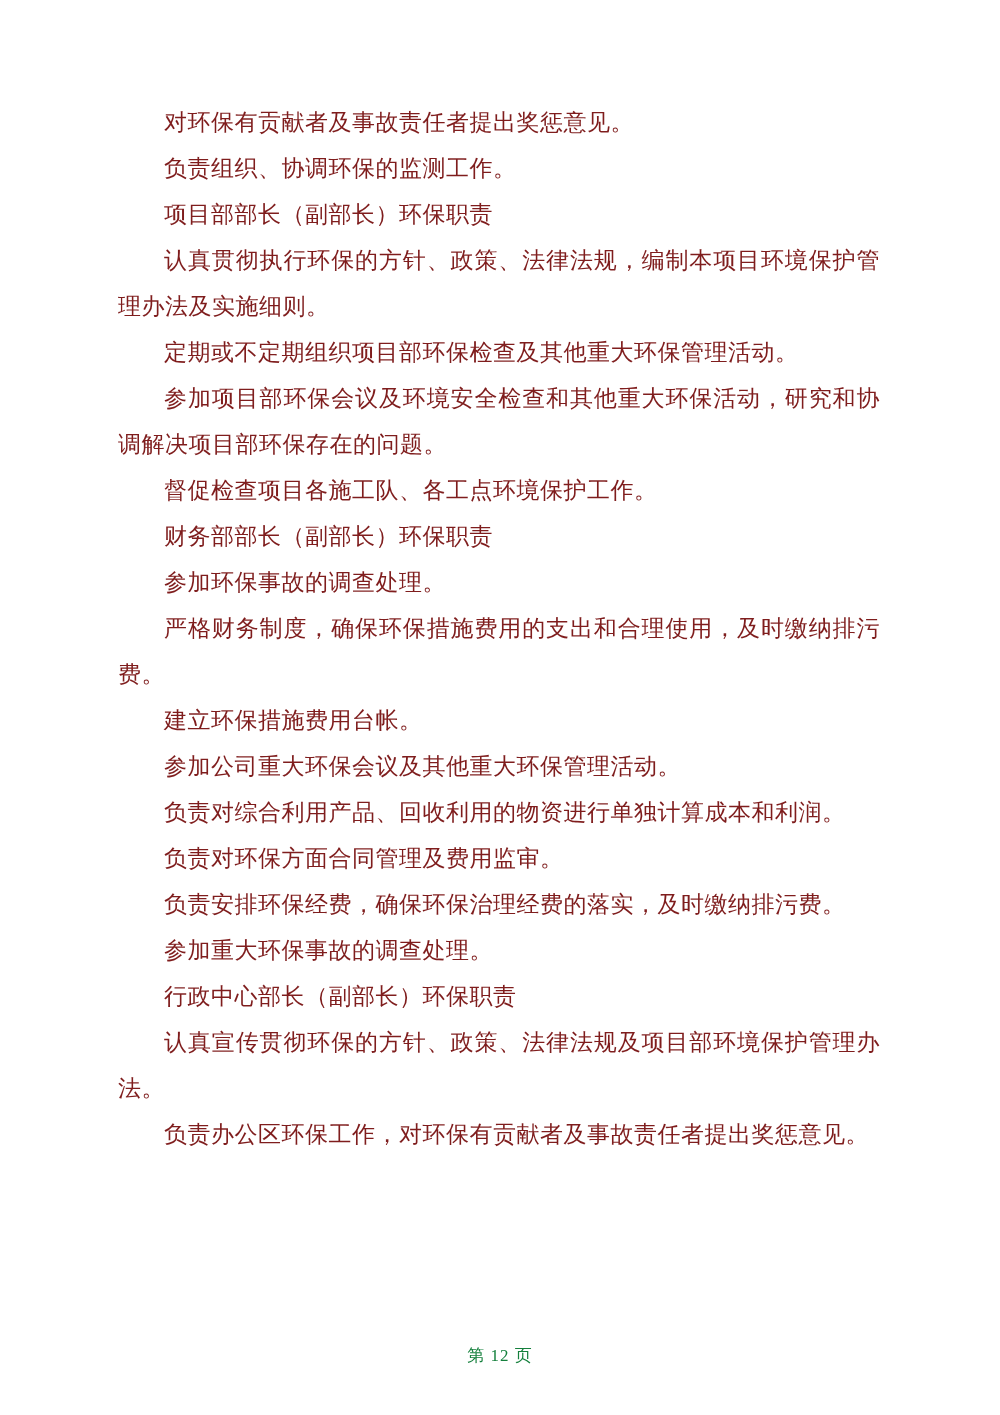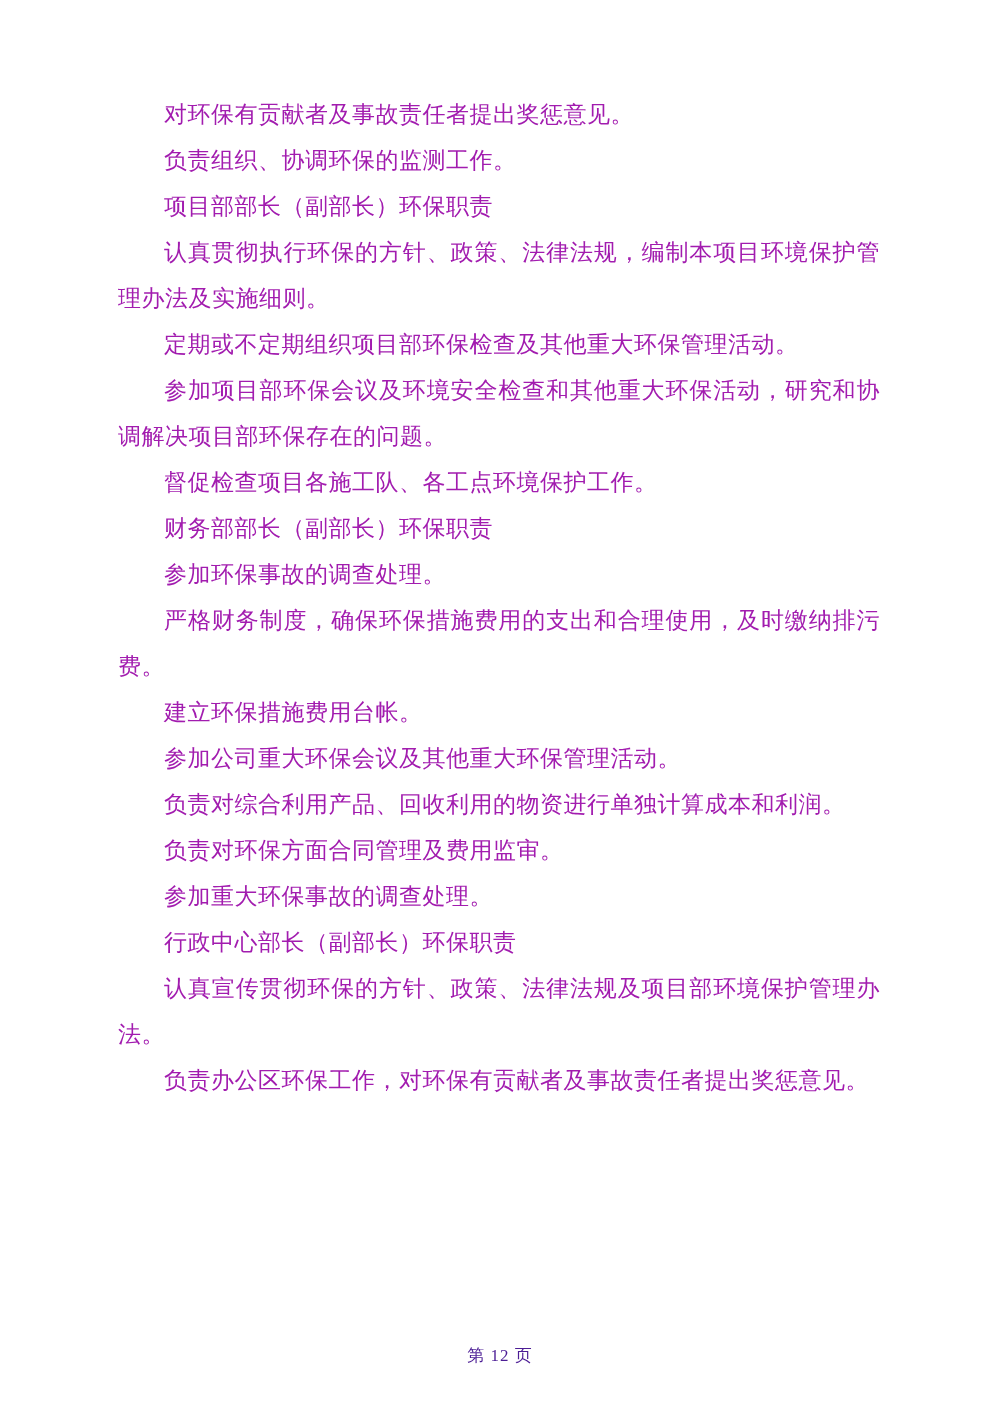--- a/index.html
+++ b/index.html
@@ -11,42 +11,42 @@
   }
   .page {
     position: relative;
     width: 1000px;
     height: 1415px;
     background: #ffffff;
     overflow: hidden;
   }
   .content {
     position: absolute;
-    top: 92px;
+    top: 100px;
     left: 118px;
     width: 762px;
-    color: #a21caf;
+    color: #7f1d1d;
   }
   .content p {
     font-size: 23px;
     line-height: 46px;
     text-align: justify;
     text-justify: inter-character;
     text-indent: 2em;
     letter-spacing: 0.5px;
     word-break: break-all;
   }
   .footer {
     position: absolute;
     left: 0;
     bottom: 48px;
     width: 100%;
     text-align: center;
     font-size: 17px;
-    color: #4c1d95;
+    color: #15803d;
     letter-spacing: 1px;
   }
 </style>
 </head>
 <body>
 
 <div class="page">
   <div class="content">
     <p>对环保有贡献者及事故责任者提出奖惩意见。</p>
     <p>负责组织、协调环保的监测工作。</p>
@@ -55,19 +55,20 @@
     <p>定期或不定期组织项目部环保检查及其他重大环保管理活动。</p>
     <p>参加项目部环保会议及环境安全检查和其他重大环保活动，研究和协调解决项目部环保存在的问题。</p>
     <p>督促检查项目各施工队、各工点环境保护工作。</p>
     <p>财务部部长（副部长）环保职责</p>
     <p>参加环保事故的调查处理。</p>
     <p>严格财务制度，确保环保措施费用的支出和合理使用，及时缴纳排污费。</p>
     <p>建立环保措施费用台帐。</p>
     <p>参加公司重大环保会议及其他重大环保管理活动。</p>
     <p>负责对综合利用产品、回收利用的物资进行单独计算成本和利润。</p>
     <p>负责对环保方面合同管理及费用监审。</p>
+    <p>负责安排环保经费，确保环保治理经费的落实，及时缴纳排污费。</p>
     <p>参加重大环保事故的调查处理。</p>
     <p>行政中心部长（副部长）环保职责</p>
     <p>认真宣传贯彻环保的方针、政策、法律法规及项目部环境保护管理办法。</p>
     <p>负责办公区环保工作，对环保有贡献者及事故责任者提出奖惩意见。</p>
   </div>
   <div class="footer">第 12 页</div>
 </div>
 
 </body></html>

